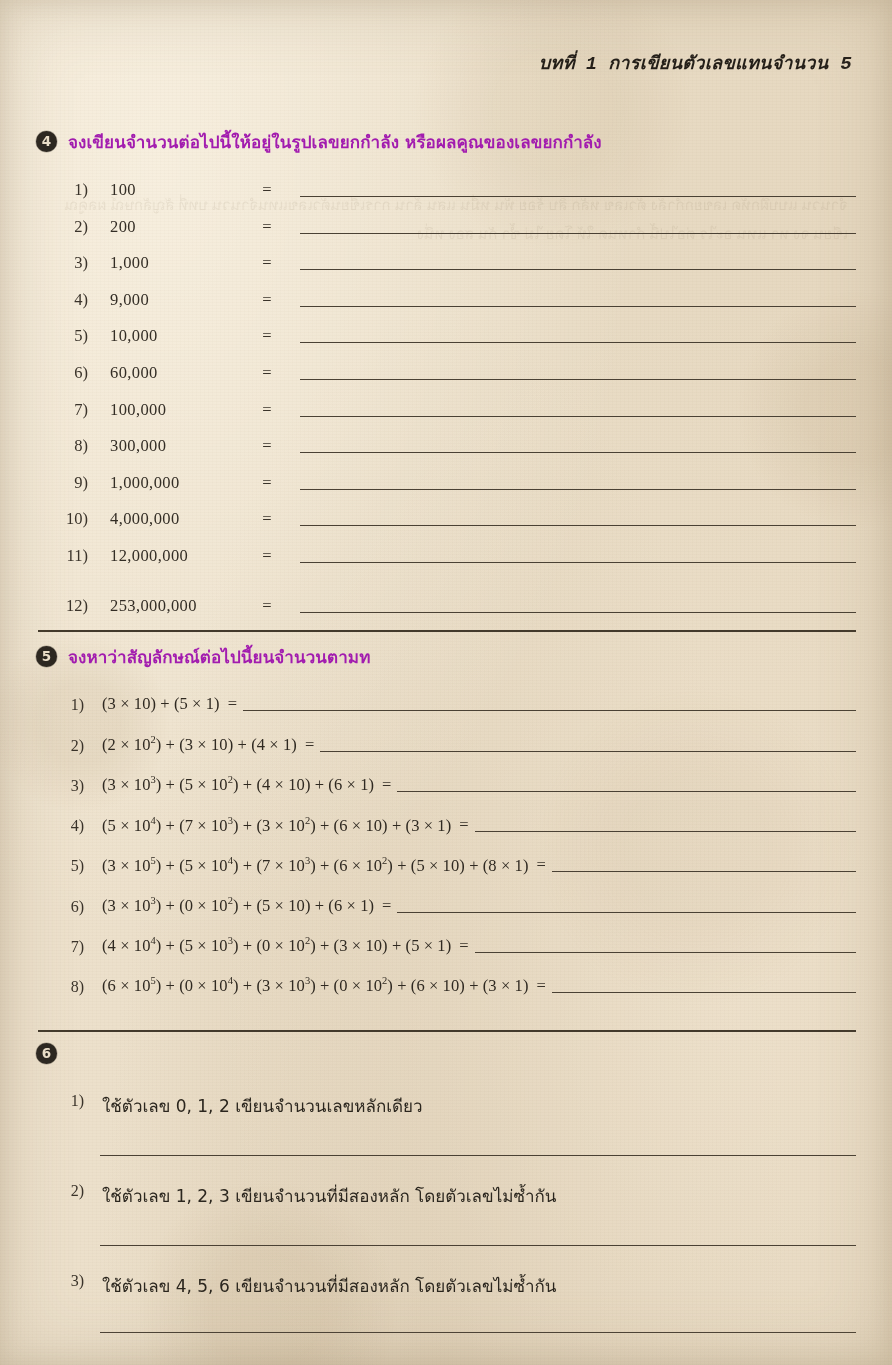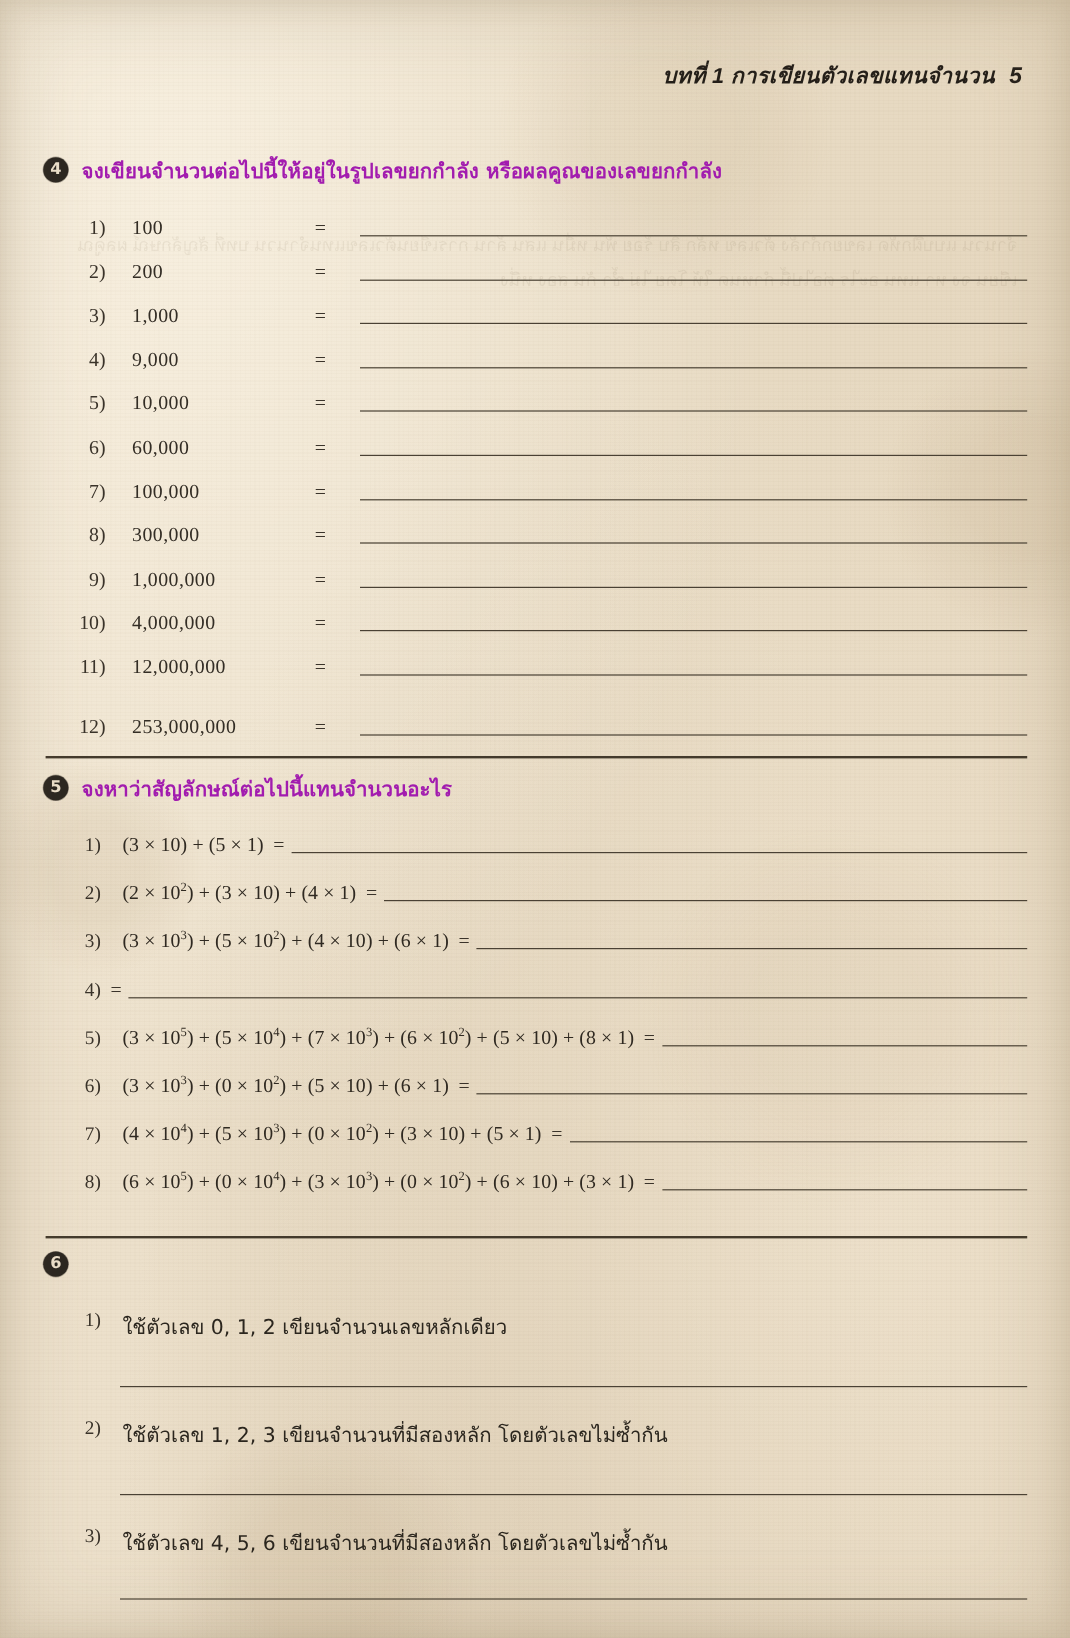--- a/index.html
+++ b/index.html
@@ -47,21 +47,21 @@
     box-sizing:border-box;
     white-space:pre-wrap;
     pointer-events:none;
   }
   #page{position:absolute;inset:0;}
 
   
   .header{
     position:absolute;top:48px;left:0;right:40px;
     text-align:right;
-    font-family:Liberation Sans, sans-serif;
+    font-family:Liberation Mono, monospace;
     font-weight:bold;font-style:italic;
     font-size:18px;letter-spacing:.3px;
     color:#241f19;
   }
   .header .pg{margin-left:12px;font-size:19px;}
 
   
   .rule{
     position:absolute;left:38px;width:818px;height:0;
     border-top:2.2px solid #433a2c;
@@ -208,21 +208,21 @@
         <span class="q4num">12)</span>
         <span class="q4val">253,000,000</span>
         <span class="q4eq">=</span>
         <span class="q4line"></span>
       </div>
     </div>
 
   <div class="rule" style="top:630px;"></div>
   <div class="sec-head" style="top:643px;">
     <span class="circnum">5</span>
-    <span class="sec-title">จงหาว่าสัญลักษณ์ต่อไปนี้แทนจำนวนอะไร</span>
+    <span class="sec-title">จงหาว่าสัญลักษณ์ต่อไปนี้ยนจำนวนตามท</span>
   </div>
   <div id="q5list">
       <div class="q5row" style="top: 694px;">
         <span class="q5num">1)</span>
         <span class="q5expr">(3 × 10) + (5 × 1)</span>
         <span class="q5eq">=</span>
         <span class="q5line"></span>
       </div>
       <div class="q5row" style="top: 734.2px;">
         <span class="q5num">2)</span>
@@ -231,20 +231,21 @@
         <span class="q5line"></span>
       </div>
       <div class="q5row" style="top: 774.4px;">
         <span class="q5num">3)</span>
         <span class="q5expr">(3 × 10<sup>3</sup>) + (5 × 10<sup>2</sup>) + (4 × 10) + (6 × 1)</span>
         <span class="q5eq">=</span>
         <span class="q5line"></span>
       </div>
       <div class="q5row" style="top: 814.6px;">
         <span class="q5num">4)</span>
+        <span class="q5expr">(5 × 10<sup>4</sup>) + (7 × 10<sup>3</sup>) + (3 × 10<sup>2</sup>) + (6 × 10) + (3 × 1)</span>
         <span class="q5eq">=</span>
         <span class="q5line"></span>
       </div>
       <div class="q5row" style="top: 854.8px;">
         <span class="q5num">5)</span>
         <span class="q5expr">(3 × 10<sup>5</sup>) + (5 × 10<sup>4</sup>) + (7 × 10<sup>3</sup>) + (6 × 10<sup>2</sup>) + (5 × 10) + (8 × 1)</span>
         <span class="q5eq">=</span>
         <span class="q5line"></span>
       </div>
       <div class="q5row" style="top: 895px;">

